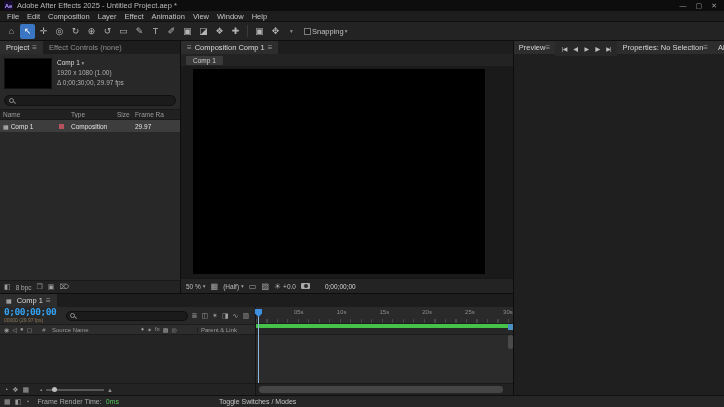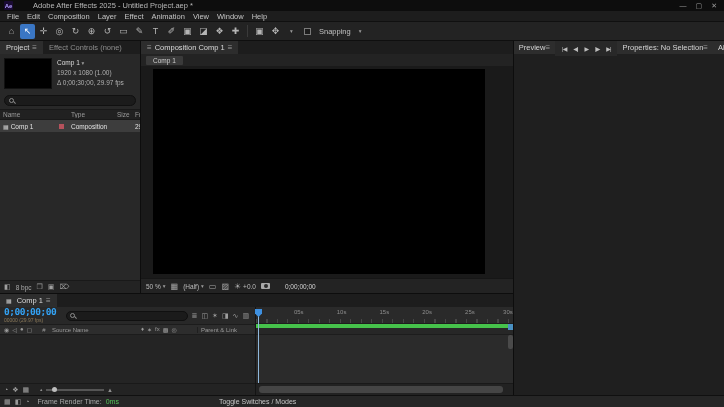--- a/index.html
+++ b/index.html
@@ -4,51 +4,51 @@
 <style>
   * { box-sizing: border-box; margin: 0; padding: 0; }
   html,body { background:#000; }
   .app {
     position: relative; width: 724px; height: 407px; overflow: hidden;
     background:#141414; font-family:"Liberation Sans", sans-serif;
     color:#c8c8c8; font-size:8px; display:flex; flex-direction:column;
     -webkit-font-smoothing: antialiased; user-select:none;
   }
   
-  .titlebar { height:11px; background:#0d0d0d; display:flex; align-items:center; gap:20px; padding:0 4px; flex:0 0 auto; }
+  .titlebar { height:11px; background:#0d0d0d; display:flex; align-items:center; gap:4px; padding:0 4px; flex:0 0 auto; }
   .ae-badge { width:9px; height:9px; background:#1a0b33; color:#b4a0ff; font-size:6px; font-weight:bold; display:flex; align-items:center; justify-content:center; border-radius:1px; }
   .tb-title { font-size:7.5px; color:#b8b8b8; white-space:nowrap; }
   .win-controls { margin-left:auto; display:flex; gap:9px; padding-right:3px; }
   .win-controls span { font-size:7px; color:#9a9a9a; line-height:11px; }
   
   .menubar { height:11px; background:#1d1d1d; display:flex; align-items:center; padding-left:3px; flex:0 0 auto; border-bottom:1px solid #101010;}
   .menubar span { padding:0 4px; font-size:7.5px; color:#c4c4c4; }
   
   .toolbar { height:19px; background:#232323; display:flex; align-items:center; padding:0 4px; gap:1px; flex:0 0 auto; border-bottom:1px solid #0f0f0f; }
   .tool { min-width:15px; height:15px; display:flex; align-items:center; justify-content:center; color:#b5b5b5; font-size:9px; border-radius:2px; }
   .tool.active { background:#3a76c4; color:#fff; }
   .tsep { width:1px; height:12px; background:#3a3a3a; margin:0 3px; }
-  .snap { display:flex; align-items:center; gap:8px; margin:12px 4px; }
+  .snap { display:flex; align-items:center; gap:1px; margin:12px 4px; }
   .snap-box { width:7px; height:7px; border:1px solid #7a7a7a; background:#1c1c1c; }
   .snap-label { font-size:7.5px; color:#c0c0c0; }
   .workspaces { margin-left:auto; display:flex; gap:11px; align-items:center; padding-right:8px; }
   .ws { font-size:7.5px; color:#ababab; padding:3px 0 2px 0; }
   .ws.active { color:#ffffff; border-bottom:2px solid #2d8ceb; }
   
   .main { flex:1; display:flex; gap:1px; background:#0d0d0d; min-height:0; }
   .left-col { width:576px; display:flex; flex-direction:column; gap:1px; min-height:0; }
   .top-row { height:252px; display:flex; gap:1px; }
   .right-col { flex:1; display:flex; flex-direction:row; background:#1f1f1f; }
   .panel { background:#282828; display:flex; flex-direction:column; min-width:0; }
   .tabbar { height:13px; background:#1d1d1d; display:flex; align-items:stretch; flex:0 0 auto; }
   .ptab { padding:0 6px; display:flex; align-items:center; gap:3px; background:#2d2d2d; color:#d9d9d9; font-size:7.5px; white-space:nowrap; }
   .ptab.inactive { background:transparent; color:#8f8f8f; }
   .hamb { color:#9a9a9a; font-size:8px; }
   
-  .project { width:140px; }
+  .project { width:180px; }
   .proj-info { display:flex; gap:5px; padding:4px; height:40px; flex:0 0 auto; }
   .proj-thumb { width:48px; height:31px; background:#000; border:1px solid #111; flex:0 0 auto; }
   .proj-lines { font-size:6.5px; line-height:10px; color:#b0b0b0; white-space:nowrap; overflow:hidden; }
   .proj-lines .l1 { color:#dcdcdc; }
   .searchbox { margin:1px 4px 3px 4px; height:11px; background:#1b1b1b; border:1px solid #101010; border-radius:6px; display:flex; align-items:center; gap:3px; padding:0 4px; flex:0 0 auto; }
   .mag { width:5px; height:5px; border:1px solid #8a8a8a; border-radius:50%; position:relative; flex:0 0 auto; }
   .mag::after { content:""; position:absolute; width:3px; height:1px; background:#8a8a8a; right:-3px; bottom:-1px; transform:rotate(45deg); }
   .proj-colhead { height:11px; background:#212121; border-top:1px solid #191919; border-bottom:1px solid #191919; display:flex; align-items:center; font-size:6.5px; color:#9b9b9b; flex:0 0 auto; }
   .proj-colhead > div, .proj-row > div { padding:0 3px; overflow:hidden; white-space:nowrap; }
   .c-name { width:56px; } .c-label { width:12px; } .c-type { width:46px; } .c-size { width:18px; } .c-rate { flex:1; }

